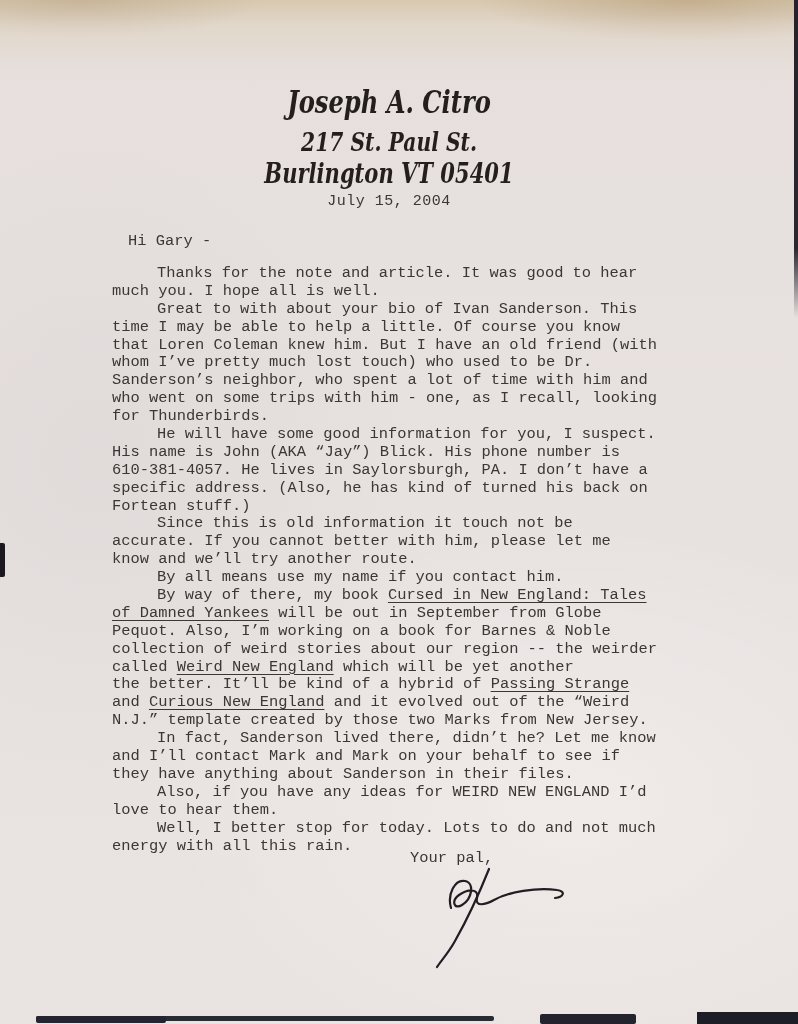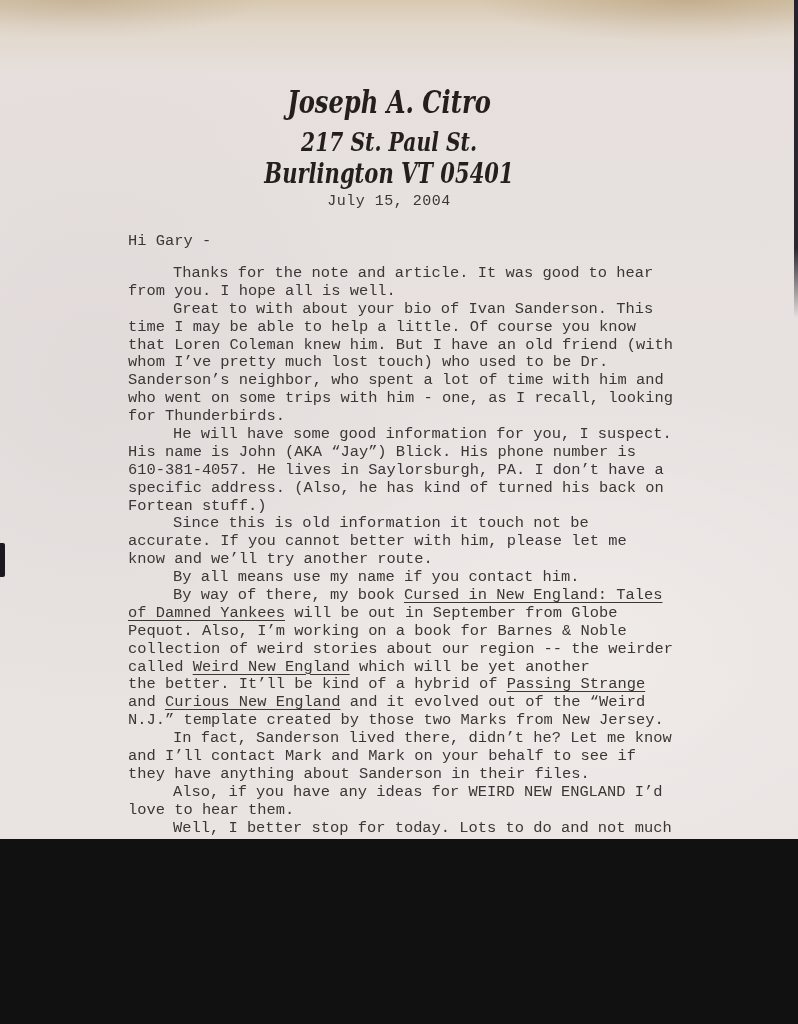--- a/index.html
+++ b/index.html
@@ -3,21 +3,21 @@
 <meta charset="utf-8">
 <style>
   :root{
     --paper:#e7e1e0;
     --ink:#3c3734;
     --lh-ink:#241f1d;
   }
   html,body{margin:0;padding:0;background:#111;}
   .page{
     position:relative;
-    width:798px;height:839px;
+    width:798px;height:1024px;
     overflow:hidden;
     background-color:var(--paper);
     background-image:
       radial-gradient(ellipse 600px 400px at 72% 78%, rgba(255,253,250,0.35), rgba(255,255,255,0) 70%),
       radial-gradient(ellipse 500px 500px at 12% 45%, rgba(205,198,198,0.25), rgba(255,255,255,0) 65%),
       linear-gradient(180deg, #e6dfdc 0%, #e7e1e0 40%, #e9e3e1 100%);
     font-family:"Liberation Mono", monospace;
     color:var(--ink);
   }
   
@@ -52,21 +52,21 @@
   }
   .lh-name{top:84px;font-size:31px;}
   .lh-addr1{top:127px;font-size:26px;}
   .lh-addr2{top:158px;font-size:27px;}
   .lh-date{
     position:absolute;left:0;top:193px;width:778px;text-align:center;
     font-size:15px;letter-spacing:0.5px;color:var(--ink);
   }
   
   .salutation{position:absolute;left:128px;top:232px;font-size:15.4px;white-space:pre;}
-  .body{position:absolute;left:128px;top:265px;width:600px;font-size:15.4px;}
+  .body{position:absolute;left:112px;top:265px;width:600px;font-size:15.4px;}
   .line{height:17.9px;line-height:17.9px;white-space:pre;}
   .line.indent{padding-left:45px;}
   .u{text-decoration:underline;text-underline-offset:3px;text-decoration-thickness:1.4px;}
   .closing{position:absolute;left:410px;top:849px;font-size:15.4px;white-space:pre;}
   .signature{position:absolute;left:405px;top:861px;}
   .signature path{fill:none;stroke:#201d24;stroke-width:2.2;stroke-linecap:round;stroke-linejoin:round;}
 </style>
 </head>
 <body>
 
@@ -84,21 +84,21 @@
     <div class="lh-line lh-name">Joseph A. Citro</div>
     <div class="lh-line lh-addr1">217 St. Paul St.</div>
     <div class="lh-line lh-addr2">Burlington VT 05401</div>
     <div class="lh-date">July 15, 2004</div>
   </div>
 
   <div class="salutation">Hi Gary -</div>
 
   <div class="body">
       <div class="line indent"><span>Thanks for the note and article. It was good to hear</span></div>
-      <div class="line"><span>from you. I hope all is well.</span></div>
+      <div class="line"><span>much you. I hope all is well.</span></div>
       <div class="line indent"><span>Great to with about your bio of Ivan Sanderson. This</span></div>
       <div class="line"><span>time I may be able to help a little. Of course you know</span></div>
       <div class="line"><span>that Loren Coleman knew him. But I have an old friend (with</span></div>
       <div class="line"><span>whom I’ve pretty much lost touch) who used to be Dr.</span></div>
       <div class="line"><span>Sanderson’s neighbor, who spent a lot of time with him and</span></div>
       <div class="line"><span>who went on some trips with him - one, as I recall, looking</span></div>
       <div class="line"><span>for Thunderbirds.</span></div>
       <div class="line indent"><span>He will have some good information for you, I suspect.</span></div>
       <div class="line"><span>His name is John (AKA “Jay”) Blick. His phone number is</span></div>
       <div class="line"><span>610-381-4057. He lives in Saylorsburgh, PA. I don’t have a</span></div>

